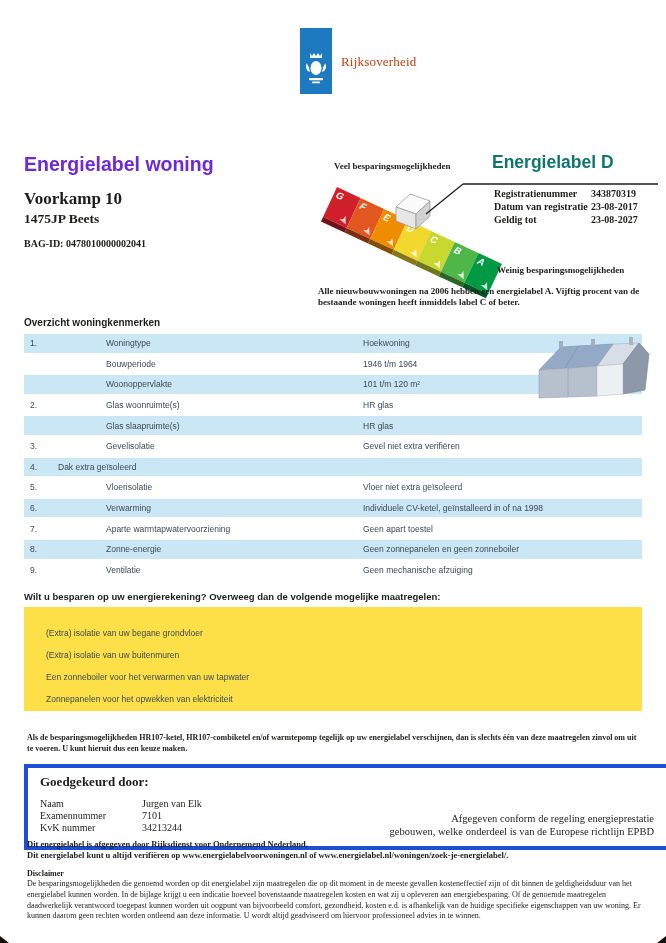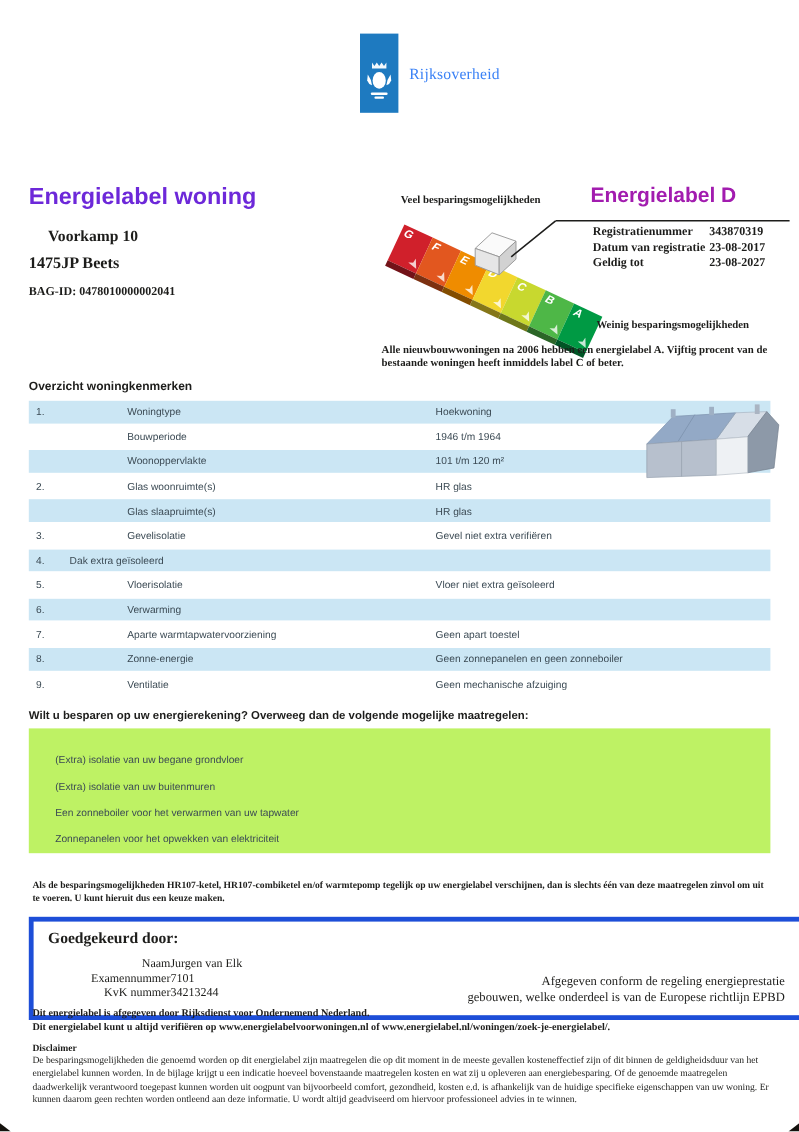--- a/index.html
+++ b/index.html
@@ -5,68 +5,68 @@
   html,body{margin:0;padding:0;}
   body{
     width:666px;height:943px;position:relative;background:#ffffff;
     font-family:"Liberation Sans",sans-serif;color:#1d1d1b;overflow:hidden;
   }
   .abs{position:absolute;}
   .serif{font-family:"Liberation Serif",serif;}
 
   
   .logo-ribbon{left:300px;top:28px;width:32px;height:66px;background:#1e7ac0;display:flex;align-items:flex-end;justify-content:center;padding-bottom:5px;box-sizing:border-box;}
-  .logo-text{left:341px;top:54px;font-size:13px;color:#3b82f6;letter-spacing:.2px;}
+  .logo-text{left:341px;top:54px;font-size:13px;color:#c2410c;letter-spacing:.2px;}
 
   
   .doc-title{left:24px;top:153px;font-size:19.5px;font-weight:bold;color:#6d28d9;}
-  .addr1{left:24px;top:189px;font-size:13px;font-weight:bold;margin-left:16px;}
+  .addr1{left:24px;top:189px;font-size:17px;font-weight:bold;}
   .addr2{left:24px;top:211px;font-size:13.5px;font-weight:bold;}
   .bagid{left:24px;top:238px;font-size:10px;font-weight:bold;}
 
   
   .veel{left:334px;top:161px;font-size:9px;font-weight:bold;}
   .weinig{left:497px;top:265px;font-size:9px;font-weight:bold;}
   .ramp-wrap{left:337px;top:187px;width:182px;height:40px;transform:rotate(25deg);transform-origin:0 0;}
   .ramp{display:flex;width:100%;height:33px;}
   .seg{flex:1;position:relative;}
   .seg .letter{position:absolute;top:1px;left:3px;color:#fff;font-weight:bold;font-size:9.5px;transform:skewX(-12deg);}
   .seg .arrow{position:absolute;bottom:0;right:1px;color:rgba(255,255,255,.78);font-size:11px;line-height:11px;transform:rotate(38deg);}
   .ramp-edge{display:flex;width:100%;height:5px;}
   .ramp-edge .e{flex:1;filter:brightness(.55);}
   .house-on-ramp{left:391px;top:190px;}
-  .label-title{left:492px;top:152px;font-size:17.5px;font-weight:bold;color:#a21caf;}
+  .label-title{left:492px;top:152px;font-size:17.5px;font-weight:bold;color:#0f766e;}
   .callout-svg{left:418px;top:176px;}
   .reg-block{left:494px;top:187px;font-size:10px;line-height:13px;}
   .reg-row{display:flex;}
   .reg-row .rl{width:97px;font-weight:bold;}
   .reg-row .rv{font-weight:bold;}
   .label-note{left:318px;top:286px;width:336px;font-size:9px;font-weight:bold;line-height:11px;}
 
   
   .table-heading{left:24px;top:317px;font-size:10px;font-weight:bold;}
   .ktable{left:24px;top:334px;width:618px;}
   .trow{height:18.6px;margin-bottom:2px;display:flex;align-items:center;font-size:8.5px;color:#3b4a54;}
   .trow.shaded{background:#cbe6f4;}
   .tnum{width:34px;padding-left:6px;box-sizing:border-box;}
   .tlabel{width:257px;margin-left:48px;}
   .tvalue{flex:1;}
   .house-illustration{left:531px;top:330px;}
 
   
   .measures-heading{left:24px;top:591px;font-size:9.5px;font-weight:bold;text-align:center;}
-  .measures-box{left:24px;top:607px;width:618px;height:104px;background:#bef264;box-sizing:border-box;padding:15px 0 0 22px;}
+  .measures-box{left:24px;top:607px;width:618px;height:104px;background:#fde047;box-sizing:border-box;padding:15px 0 0 22px;}
   .measure-item{font-size:8.5px;color:#3b4a54;height:22px;line-height:22px;}
 
   .hr-note{left:27px;top:733px;width:612px;font-size:8px;font-weight:bold;line-height:10.5px;}
 
   
   .approval-box{left:24px;top:764px;width:614px;height:66px;border:4px solid #1d4ed8;box-sizing:content-box;padding:6px 12px;}
   .approval-heading{font-size:13px;font-weight:bold;}
-  .approval-fields{margin-top:8px;font-size:10px;line-height:12px;text-align:right;}
+  .approval-fields{margin-top:8px;font-size:10px;line-height:12px;}
   .afield{display:flex;}
   .afield .fl{width:102px;}
   .conform{position:absolute;right:12px;bottom:8px;text-align:right;font-size:10.5px;line-height:12.5px;}
 
   
   .f-issued{left:27px;top:839px;font-size:8.5px;font-weight:bold;}
   .f-verify{left:27px;top:850px;font-size:8.5px;font-weight:bold;}
   .f-disc-title{left:27px;top:869px;font-size:8px;font-weight:bold;text-align:right;}
   .f-disc-text{left:27px;top:879px;width:614px;font-size:8px;line-height:10.8px;}
 
@@ -215,20 +215,21 @@
       <span class="tvalue">Dak extra geïsoleerd</span>
     </div>
   <div class="trow">
       <span class="tnum">5.</span>
       <span class="tlabel">Vloerisolatie</span>
       <span class="tvalue">Vloer niet extra geïsoleerd</span>
     </div>
   <div class="trow shaded">
       <span class="tnum">6.</span>
       <span class="tlabel">Verwarming</span>
+      <span class="tvalue">Individuele CV-ketel, geïnstalleerd in of na 1998</span>
     </div>
   <div class="trow">
       <span class="tnum">7.</span>
       <span class="tlabel">Aparte warmtapwatervoorziening</span>
       <span class="tvalue">Geen apart toestel</span>
     </div>
   <div class="trow shaded">
       <span class="tnum">8.</span>
       <span class="tlabel">Zonne-energie</span>
       <span class="tvalue">Geen zonnepanelen en geen zonneboiler</span>

